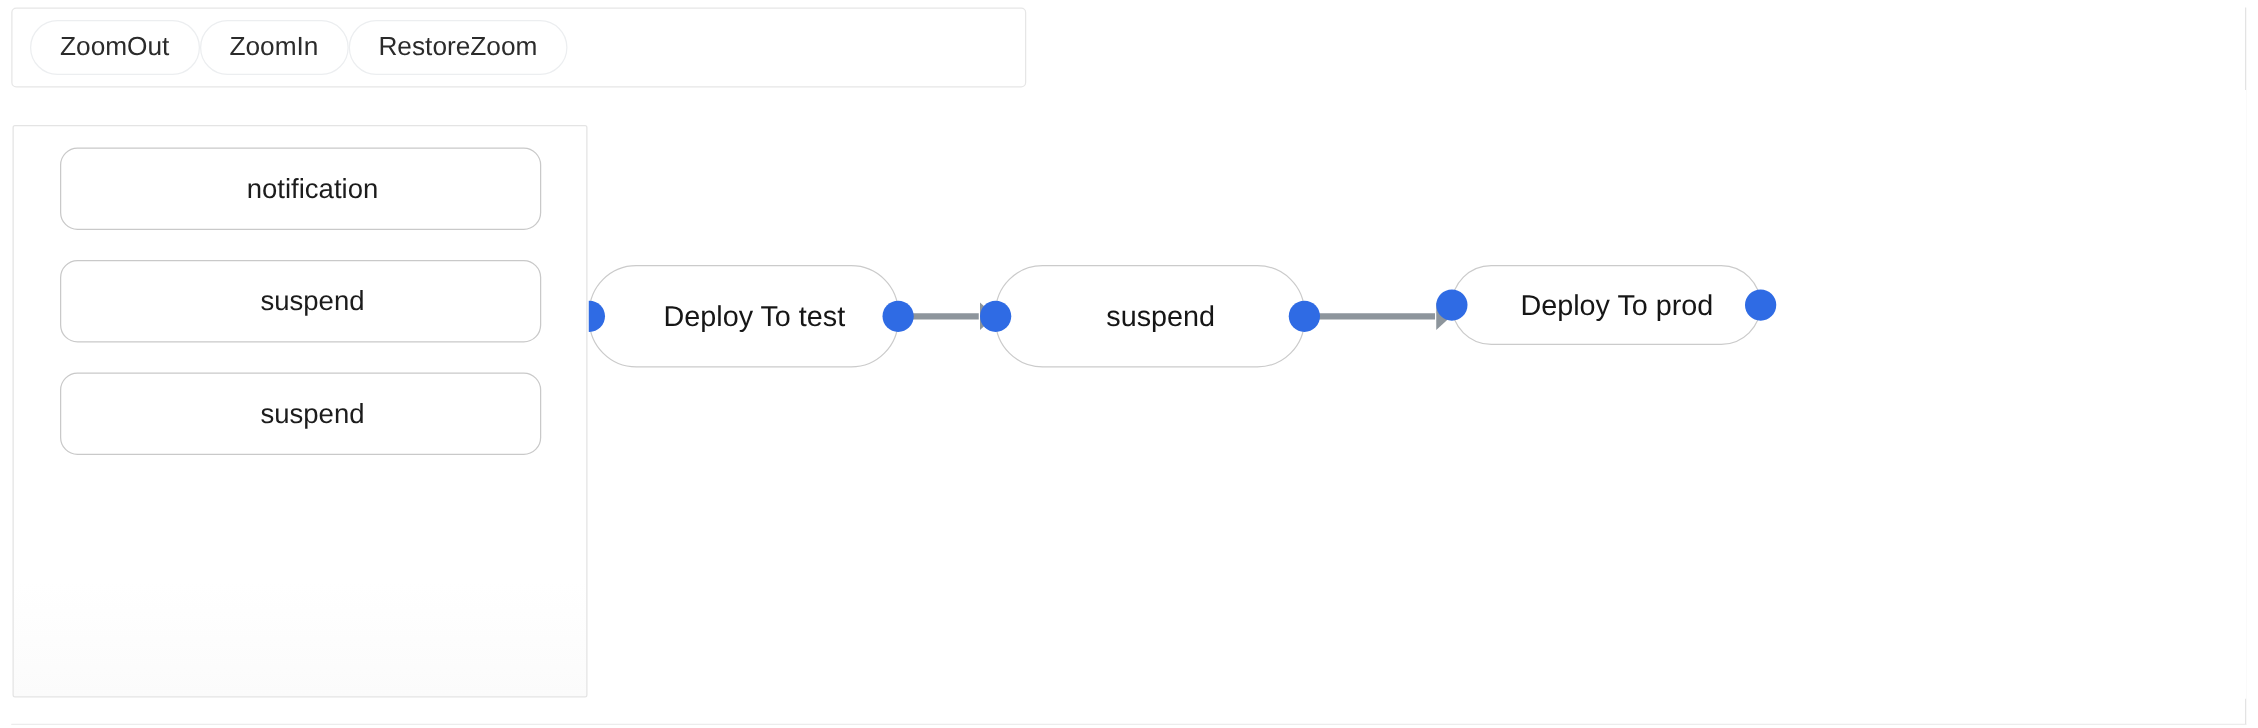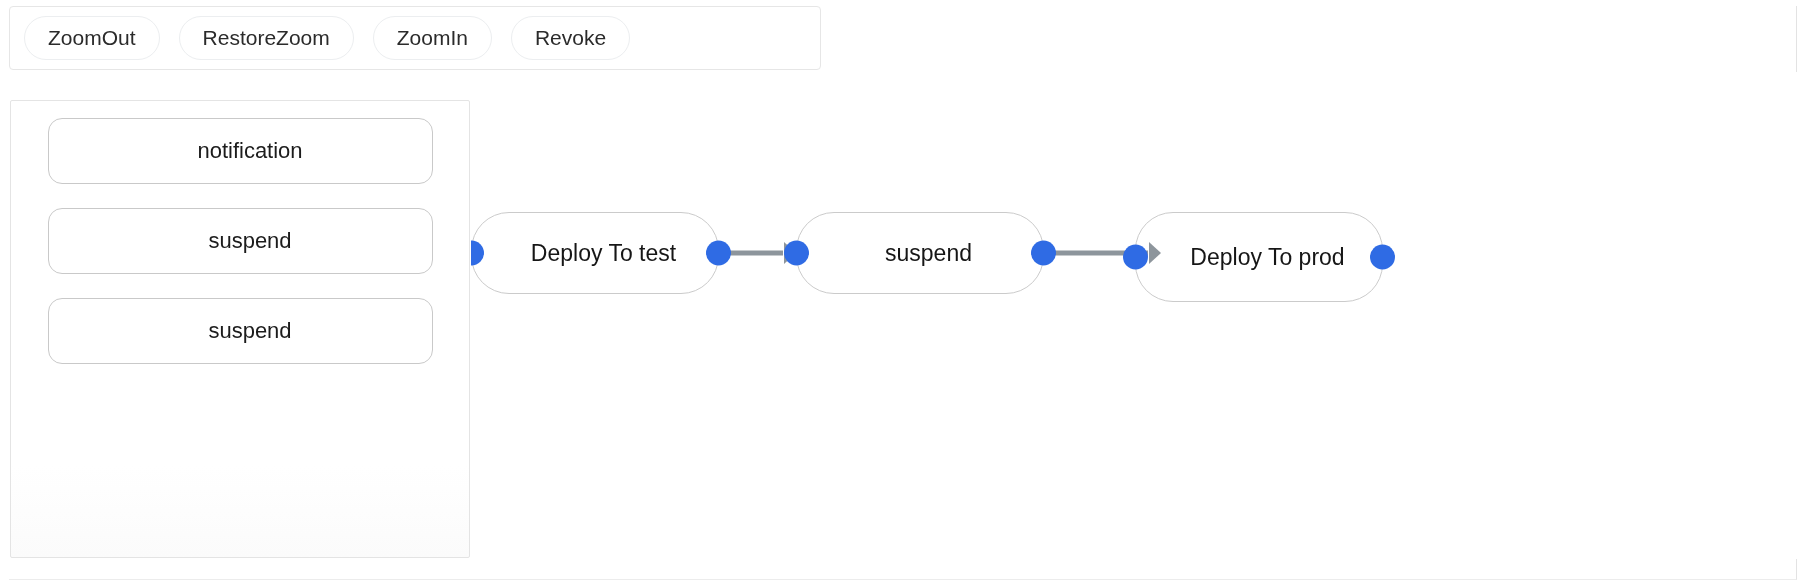--- a/index.html
+++ b/index.html
@@ -44,21 +44,20 @@
     top: 6px;
     width: 812px;
     height: 64px;
     box-sizing: border-box;
     background: #ffffff;
     border: 1px solid #e6e6e6;
     border-radius: 4px;
     display: flex;
     align-items: center;
     padding-left: 14px;
-    gap: 19px;
   }
   .tool-btn {
     height: 44px;
     box-sizing: border-box;
     background: #ffffff;
     border: 1px solid #eceef0;
     border-radius: 22px;
     color: #2b2b2b;
     font-size: 21px;
     font-family: "Liberation Sans", sans-serif;
@@ -157,23 +156,22 @@
 </style>
 </head>
 <body>
 
 <div id="app-root">
 
   <div id="page-frame"></div>
 
   <div id="toolbar">
     <button class="tool-btn">ZoomOut</button>
+    <button class="tool-btn">ZoomIn</button>
     <button class="tool-btn">RestoreZoom</button>
-    <button class="tool-btn">ZoomIn</button>
-    <button class="tool-btn">Revoke</button>
   </div>
 
   <div id="palette-panel">
     <div class="palette-item">
       <span>notification</span>
     </div>
     <div class="palette-item">
       <span>suspend</span>
     </div>
     <div class="palette-item">
@@ -199,21 +197,21 @@
       <span class="node-label">Deploy To test</span>
       <span class="handle right"></span>
     </div>
 
     <div class="flow-node" style="left:325px; top:140px; width:248px; height:82px;">
       <span class="handle left"></span>
       <span class="node-label">suspend</span>
       <span class="handle right"></span>
     </div>
 
-    <div class="flow-node" style="left:664px; top:140px; width:248px; height:90px;">
+    <div class="flow-node" style="left:690px; top:140px; width:248px; height:64px;">
       <span class="handle left"></span>
       <span class="node-label">Deploy To prod</span>
       <span class="handle right"></span>
     </div>
 
   </div>
 
 </div>
 
 </body></html>

